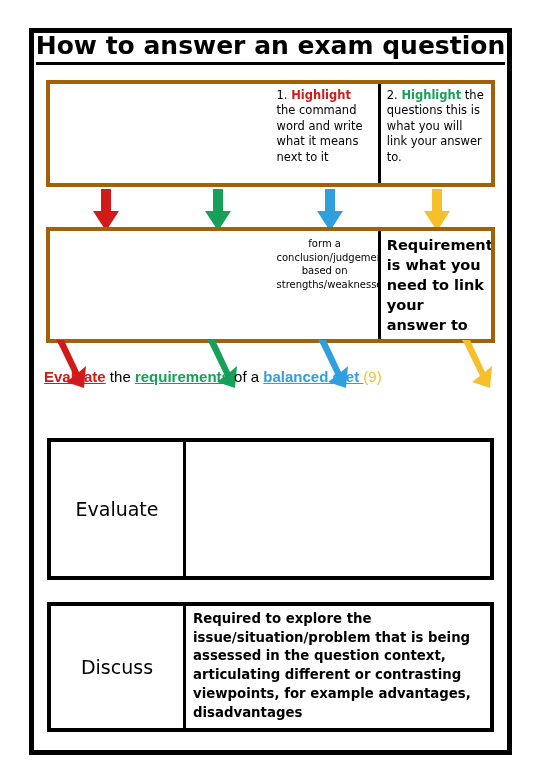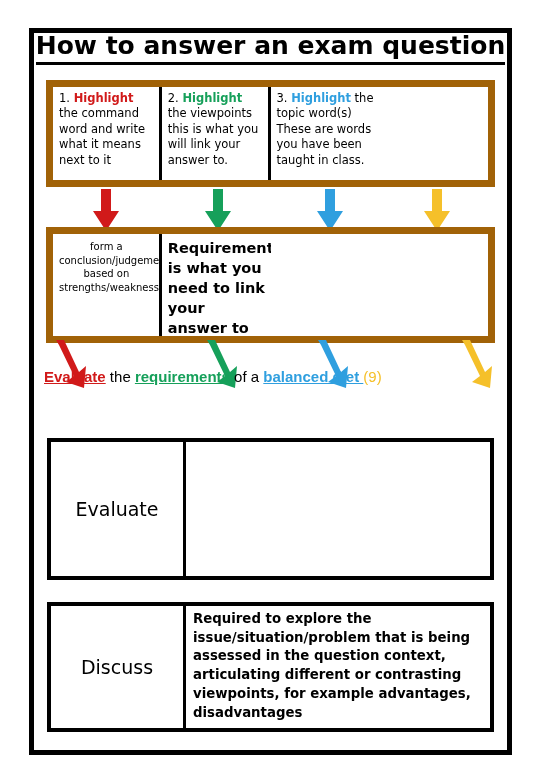--- a/index.html
+++ b/index.html
@@ -38,23 +38,24 @@
   .title span{
     border-bottom:3px solid #000;
     padding-bottom:2px;
     margin-top:44px;
   }
 
   
   .row-boxes{
     position:absolute;
     display:flex;
-    border:7px solid #a16207;
+    border:4px solid #a16207;
     box-sizing:border-box;
     background:#fff;
+    justify-content:flex-end;
   }
   .row-boxes .cell{
     box-sizing:border-box;
     border-right:3px solid #000;
     padding:4px 5px 3px 6px;
     overflow:hidden;
   }
   .row-boxes .cell:last-child{border-right:none;}
 
   #row1{ left:46px; top:80px; width:449px; height:107px; }
@@ -132,22 +133,21 @@
 <div class="page">
 
   <div class="frame"></div>
 
   <div class="title">
     <span>How to answer an exam question</span>
   </div>
 
   <div class="row-boxes" id="row1">
       <div class="cell"><span>1. </span><b style="color: rgb(209, 26, 26);">Highlight</b><span> the command word and write what it means next to it</span></div>
-      <div class="cell"><span>2. </span><b style="color: rgb(22, 160, 90);">Highlight</b><span> the viewpoints this is what you will link your answer to.</span></div>
-      <div class="cell"><span>3. </span><b style="color: rgb(47, 159, 223);">Highlight</b><span> the topic word(s) These are words you have been taught in class.</span></div>
+      <div class="cell"><span>2. </span><b style="color: rgb(22, 160, 90);">Highlight</b><span> the questions this is what you will link your answer to.</span></div>
     </div>
 
   <div id="arrows-straight">
       <div class="arrow-fat" style="left: 93px; top: 189px;"><svg width="26" height="42" viewBox="0 0 26 42">
           <polygon points="8,0 18,0 18,22 26,22 13,42 0,22 8,22" fill="#d11a1a"></polygon>
         </svg></div>
       <div class="arrow-fat" style="left: 205px; top: 189px;"><svg width="26" height="42" viewBox="0 0 26 42">
           <polygon points="8,0 18,0 18,22 26,22 13,42 0,22 8,22" fill="#16a05a"></polygon>
         </svg></div>
       <div class="arrow-fat" style="left: 317px; top: 189px;"><svg width="26" height="42" viewBox="0 0 26 42">

